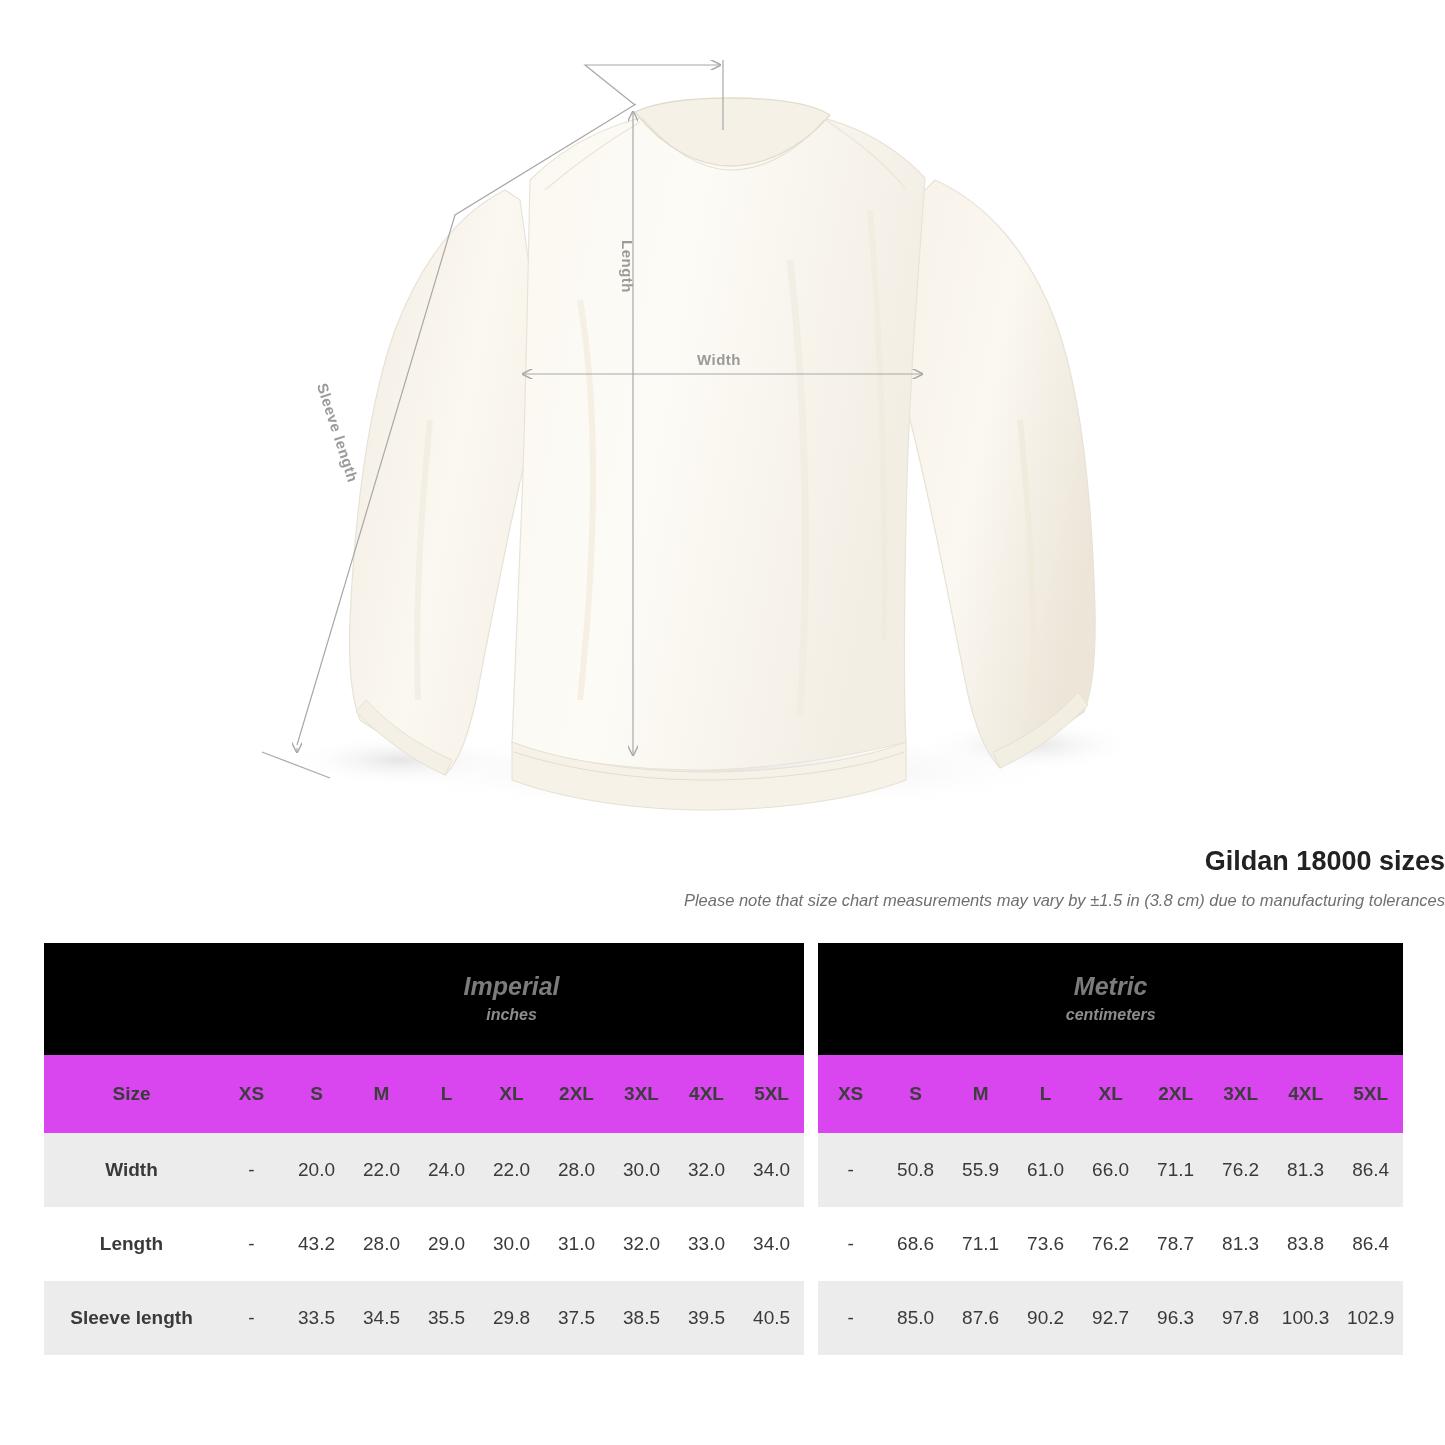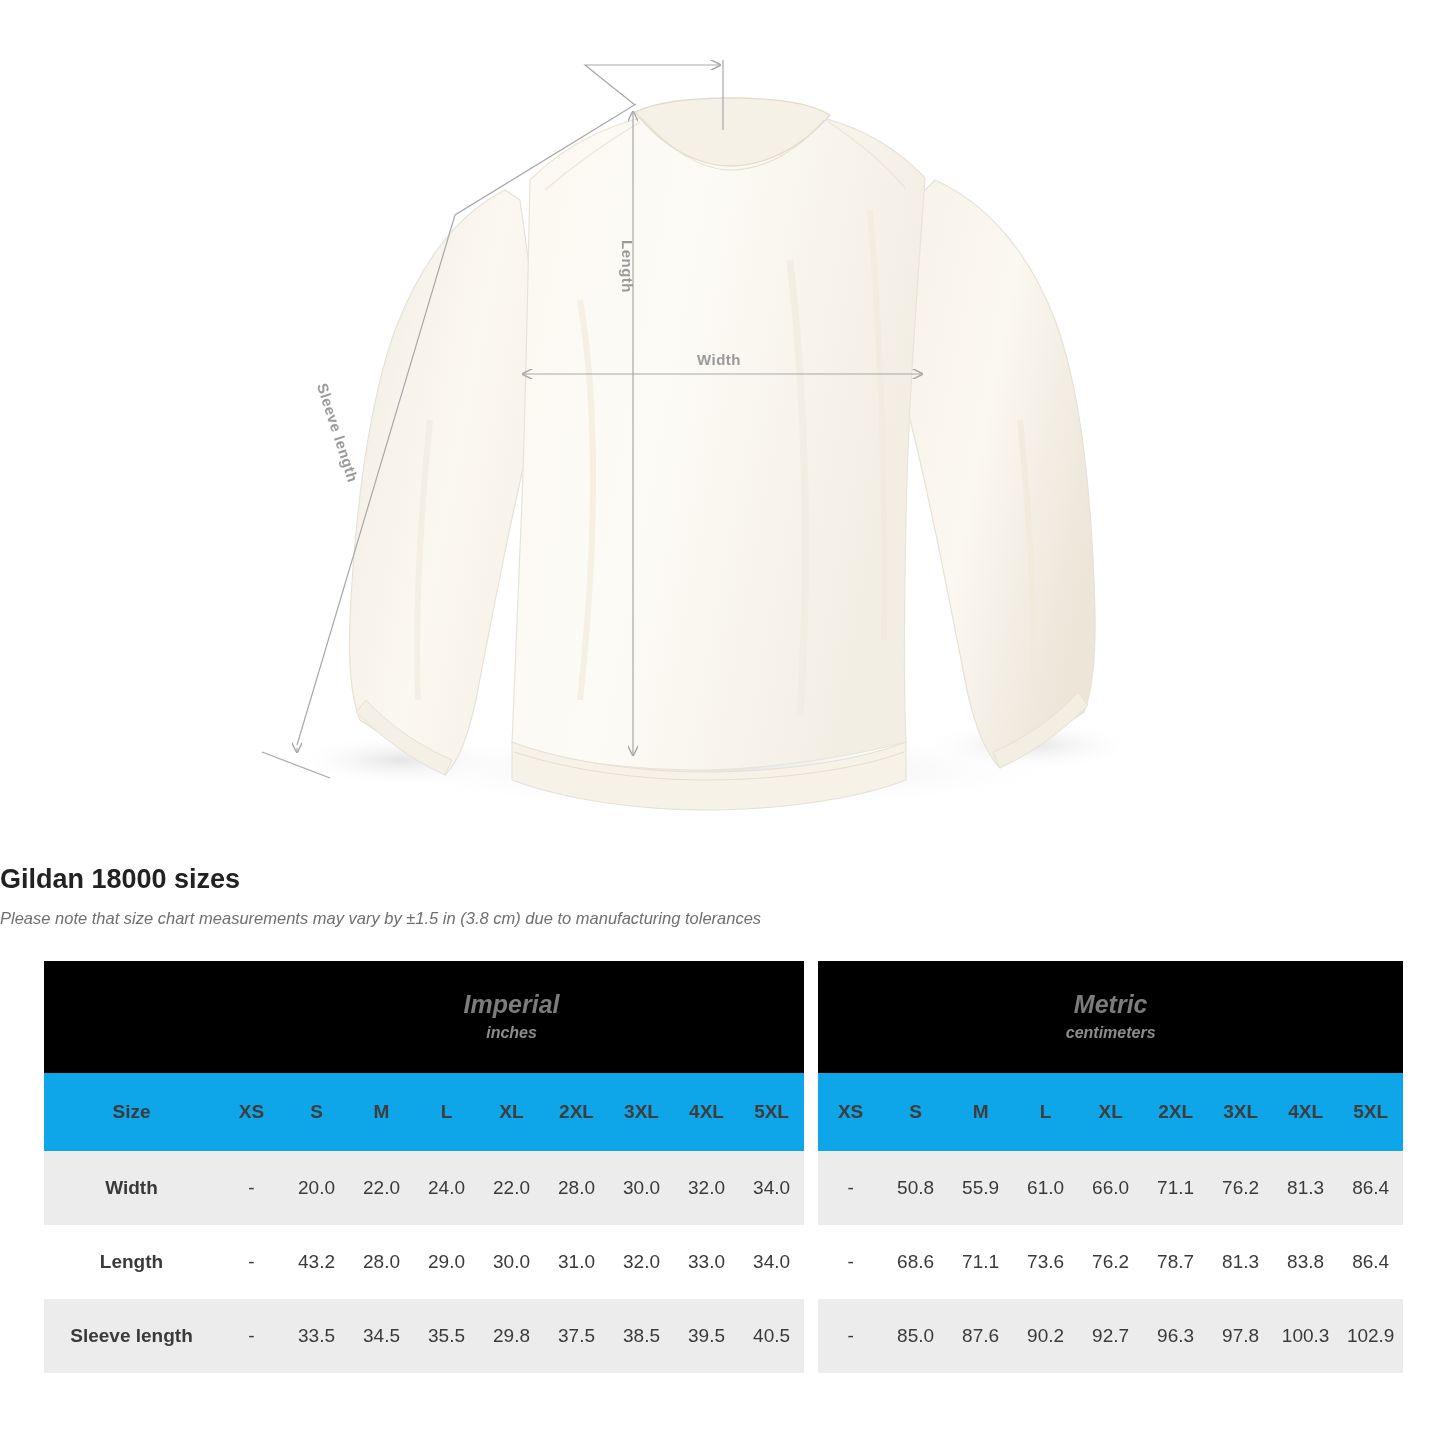--- a/index.html
+++ b/index.html
@@ -50,22 +50,22 @@
   }
   .label-sleeve {
     left: 330px;
     top: 381px;
     transform: rotate(72deg);
     transform-origin: left top;
   }
 
   
   .title-block {
-    text-align: left;
-    margin-top: 24px;
+    text-align: right;
+    margin-top: 6px;
   }
   .chart-title {
     font-size: 27px;
     font-weight: bold;
     color: #222222;
     margin: 0 0 14px 0;
   }
   .chart-note {
     font-size: 16.5px;
     font-style: italic;
@@ -103,21 +103,21 @@
     font-size: 16px;
     font-style: italic;
     color: #8c8c8c;
     line-height: 1.6;
   }
   .head-row td {
     height: 78px;
     font-size: 19px;
     font-weight: bold;
     color: #3d3d3d;
-    background: #0ea5e9;
+    background: #d946ef;
   }
   .head-row td.rowhead {
     font-size: 19px;
   }
   tr.band td {
     height: 74px;
     background: #ececec;
     font-size: 19px;
     color: #3a3a3a;
   }

